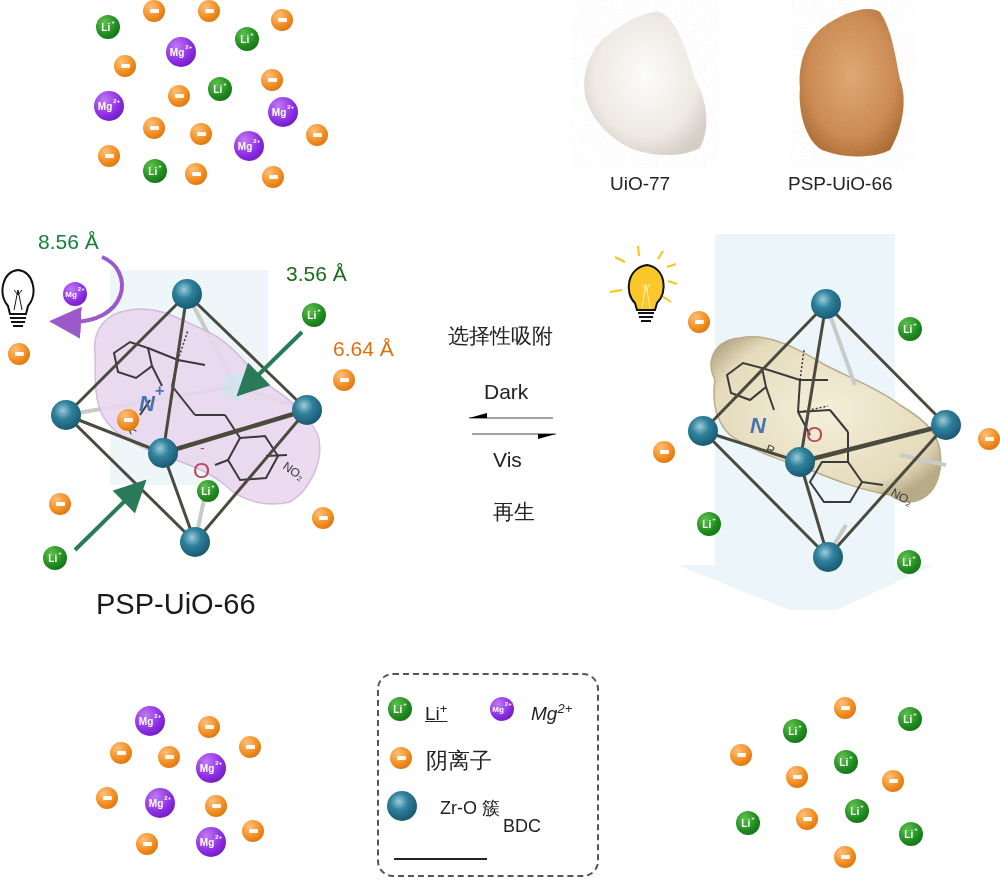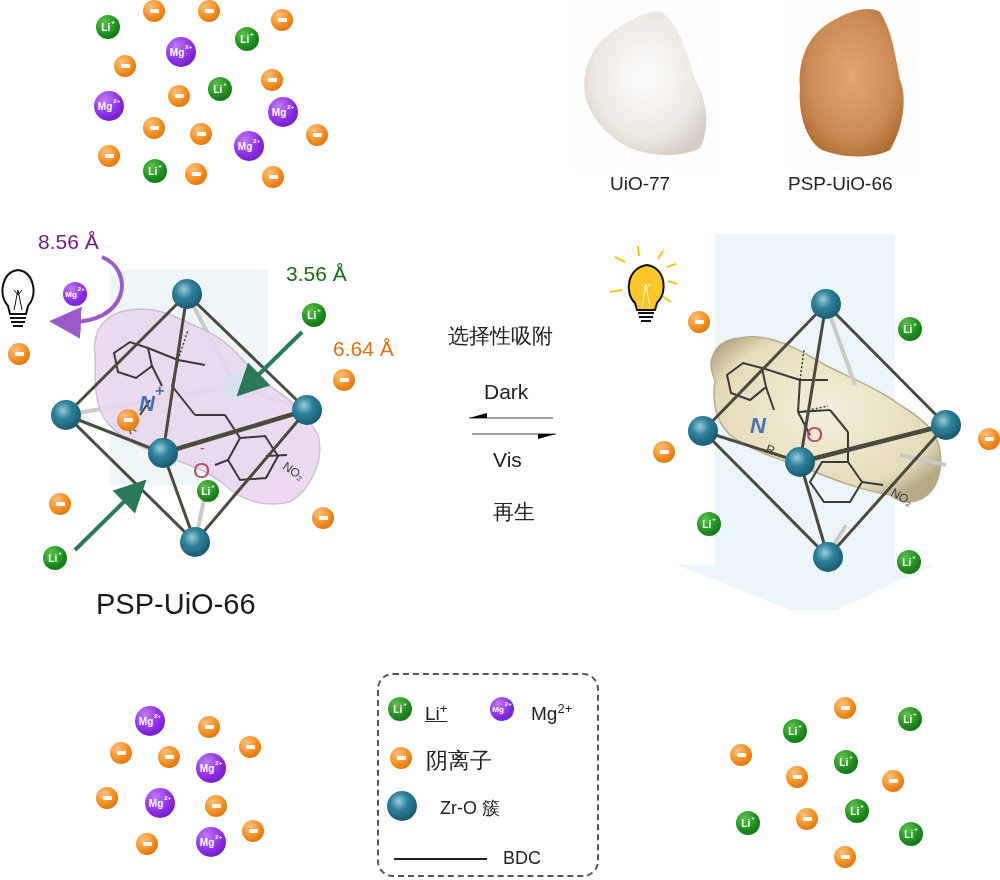--- a/index.html
+++ b/index.html
@@ -183,21 +183,21 @@
 
   <g stroke="#111" stroke-width="2" fill="#fff">
     <path d="M8,96 C-2,84 2,62 18,60 C34,62 38,84 28,96 L26,104 L10,104 Z"></path>
     <line x1="10" y1="108" x2="26" y2="108"></line>
     <line x1="11" y1="112" x2="25" y2="112"></line>
     <line x1="13" y1="116" x2="23" y2="116"></line>
     <path d="M14,100 L18,80 L22,100 M14,80 L18,85 L22,80" stroke-width="1" fill="none"></path>
   </g>
 </svg>
 
-<div class="abs" style="left:38px;top:230px;font-size:21px;color:#701a75;">8.56 Å</div>
+<div class="abs" style="left:38px;top:230px;font-size:21px;color:#15803d;">8.56 Å</div>
 <div class="abs" style="left:286px;top:262px;font-size:21px;color:#1a6b1a;">3.56 Å</div>
 <div class="abs" style="left:333px;top:337px;font-size:21px;color:#e07010;">6.64 Å</div>
 <div class="ion mg sm" style="left:63px;top:282px;">
     <span>Mg</span>
     <span class="sup-txt">2+</span>
   </div>
 <div class="ion li" style="left:302px;top:303px;">
     <span>Li</span>
     <span class="sup-txt">+</span>
   </div>
@@ -389,30 +389,30 @@
     <span>Li</span>
     <span class="sup-txt">+</span>
   </div>
 <div class="abs label" style="left:425px;top:701px;font-size:19px;text-decoration:underline;">
   <span>Li</span><sup style="font-size:13px;">+</sup>
 </div>
 <div class="ion mg sm" style="left:490px;top:697px;">
     <span>Mg</span>
     <span class="sup-txt">2+</span>
   </div>
-<div class="abs label" style="left:531px;top:701px;font-size:19px;">
+<div class="abs label" style="left:531px;top:701px;font-size:19px;font-style:italic;">
   <span>Mg</span><sup style="font-size:13px;">2+</sup>
 </div>
 <div class="ion an" style="left:390px;top:747px;"></div>
 <div class="abs label" style="left:426px;top:746px;font-size:22px;">阴离子</div>
 <svg class="abs" style="left:386px;top:790px;" width="32" height="32">
   <defs>
     <radialGradient id="zr3" cx="40%" cy="35%" r="65%">
       <stop offset="0%" stop-color="#9ccbd8"></stop>
         <stop offset="45%" stop-color="#2f819c"></stop>
         <stop offset="100%" stop-color="#1a5a72"></stop>
     </radialGradient>
   </defs>
   <circle cx="16" cy="16" r="15" fill="url(#zr3)"></circle>
 </svg>
 <div class="abs label" style="left:440px;top:796px;font-size:18px;">Zr-O 簇</div>
 <div class="abs" style="left:394px;top:858px;width:93px;height:2px;background:#222;"></div>
-<div class="abs label" style="left:503px;top:848px;font-size:18px;">BDC</div>
+<div class="abs label" style="left:503px;top:816px;font-size:18px;">BDC</div>
 
 </body></html>

